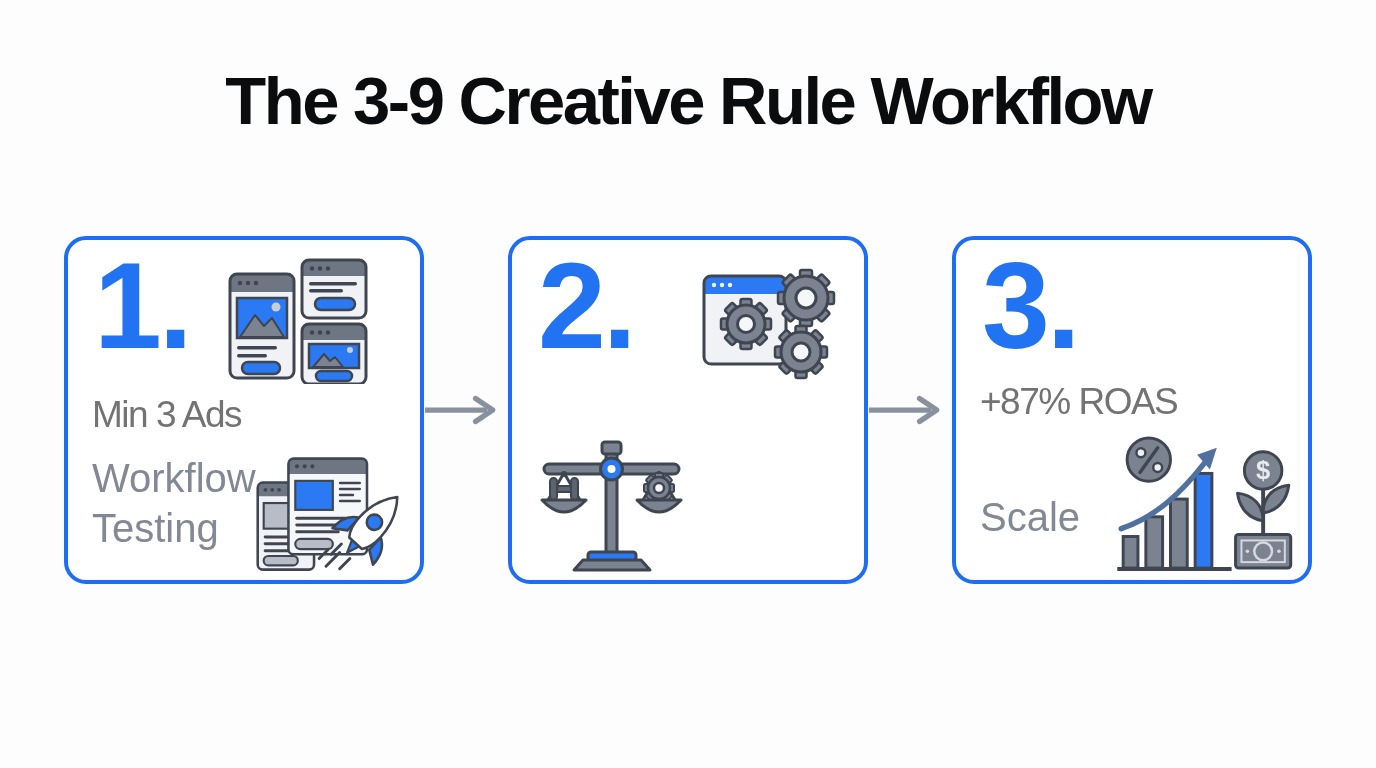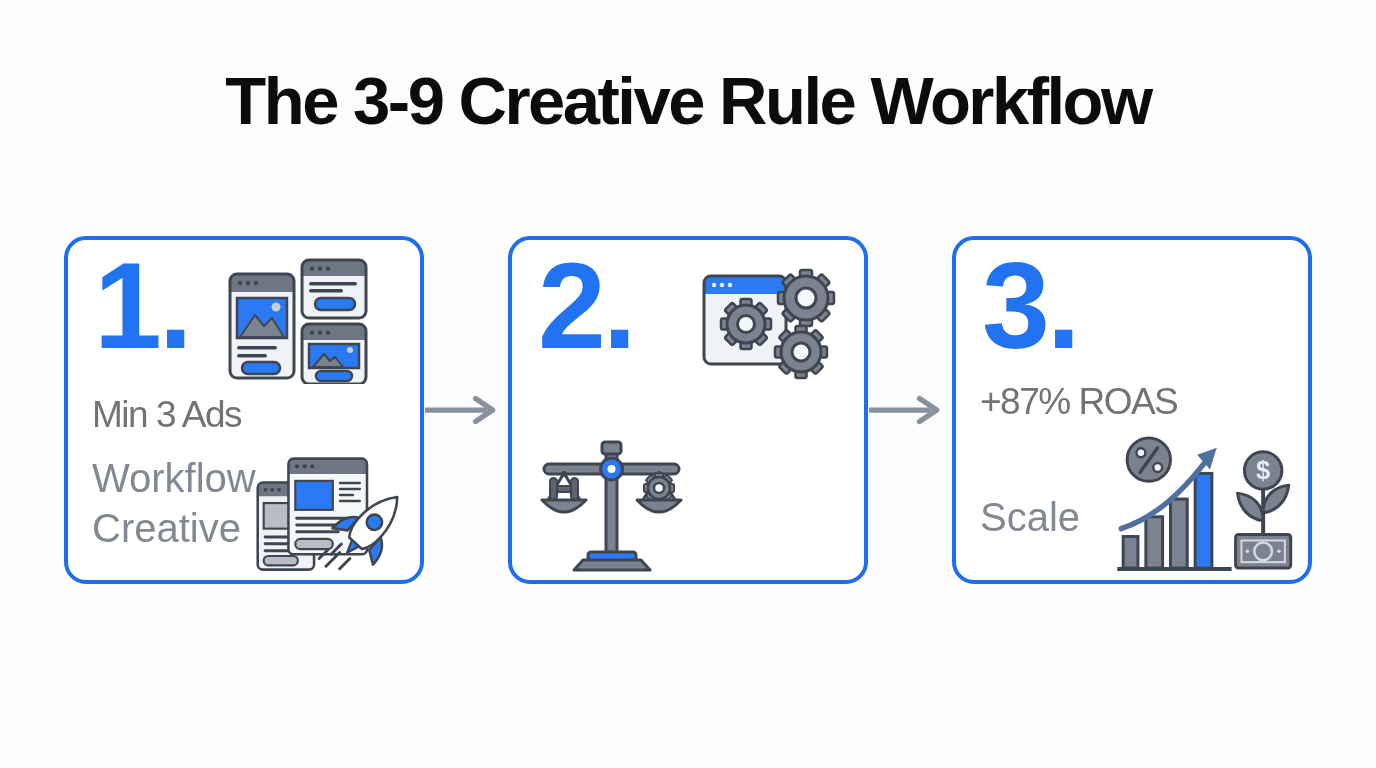--- a/index.html
+++ b/index.html
@@ -141,21 +141,21 @@
           <circle cx="122" cy="92" r="3" fill="#c9cdd5"></circle>
           <path d="M85 109 L96 96 L102 103 L107 99 L115 109 Z" fill="#7b8290" stroke="#3f4652" stroke-width="2" stroke-linejoin="round"></path>
           <rect x="88" y="113" width="36" height="10" rx="5" fill="#2b7af3" stroke="#3f4652" stroke-width="2.5"></rect>
           <rect x="74" y="66" width="64" height="60" rx="7" fill="none" stroke="#3f4652" stroke-width="3"></rect>
         </svg>
       </div>
       <div class="heading">Min 3 Ads</div>
       <div class="row-bottom">
         <div class="sub">
           <div>Workflow</div>
-          <div>Creative</div>
+          <div>Testing</div>
         </div>
         <svg class="icon-bottom" width="176" height="136" viewBox="0 0 176 136">
 
           <rect x="2" y="30" width="66" height="102" rx="6" fill="#f1f2f5"></rect>
           <path d="M2 46 L2 36 Q2 30 8 30 L62 30 Q68 30 68 36 L68 46 Z" fill="#6e7684"></path>
           <circle cx="11" cy="38.5" r="2.2" fill="#3f4652"></circle>
             <circle cx="19" cy="38.5" r="2.2" fill="#3f4652"></circle>
             <circle cx="27" cy="38.5" r="2.2" fill="#3f4652"></circle>
           <rect x="9" y="54" width="36" height="30" fill="#b7bcc6" stroke="#3f4652" stroke-width="2.5"></rect>
           <rect x="9" y="92" width="44" height="3.5" rx="1.7" fill="#3f4652"></rect>

